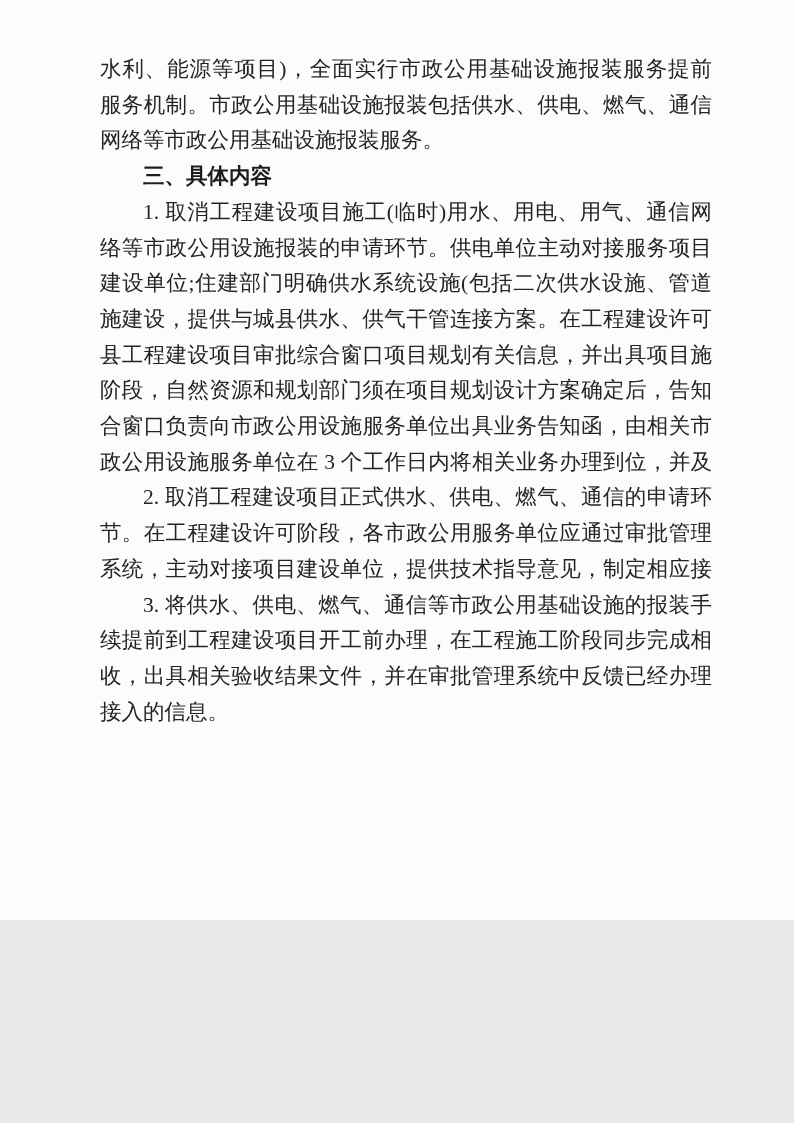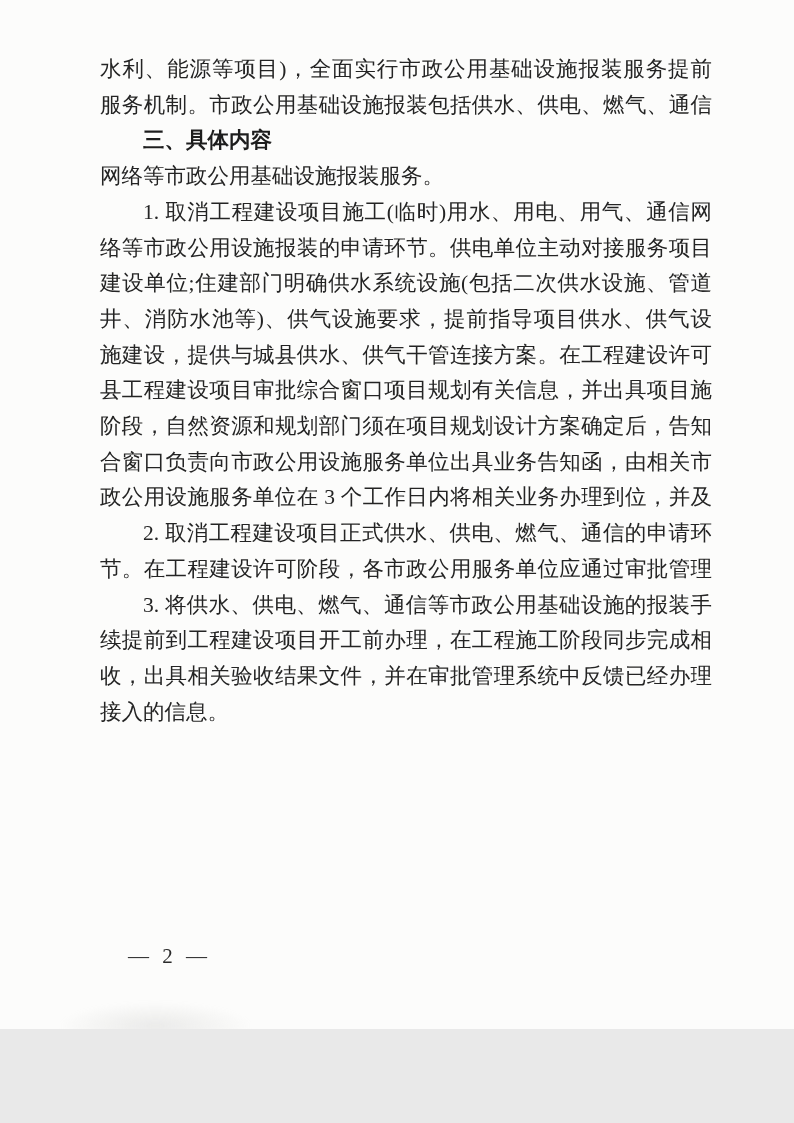--- a/index.html
+++ b/index.html
@@ -1,18 +1,18 @@
 <!DOCTYPE html>
 <html><head>
 <meta charset="utf-8">
 <style>
   html,body{margin:0;padding:0;}
   body{width:794px;height:1123px;background:#e9e9e9;}
   .page{
-    position:relative;width:794px;height:1029px;overflow:hidden;
+    position:relative;width:794px;height:920px;overflow:hidden;
     background:#fcfcfb;
     color:#242424;
     font-family:"Liberation Serif","DejaVu Serif",serif;
   }
   .doc-lines{
     position:absolute;left:100px;top:52px;width:612px;
     font-size:21.5px;line-height:35.7px;
   }
   .ln{
     white-space:nowrap;
@@ -51,33 +51,33 @@
   }
 </style>
 </head>
 <body>
 
 <div class="page">
 
   <div class="doc-lines" id="doc-lines">
       <div class="ln fill">水利、能源等项目)，全面实行市政公用基础设施报装服务提前</div>
       <div class="ln fill">服务机制。市政公用基础设施报装包括供水、供电、燃气、通信</div>
+      <div class="ln end">网络等市政公用基础设施报装服务。</div>
       <div class="ln heading">三、具体内容</div>
-      <div class="ln end">网络等市政公用基础设施报装服务。</div>
       <div class="ln indent">1. 取消工程建设项目施工(临时)用水、用电、用气、通信网</div>
       <div class="ln fill">络等市政公用设施报装的申请环节。供电单位主动对接服务项目</div>
       <div class="ln fill">建设单位;住建部门明确供水系统设施(包括二次供水设施、管道</div>
-      <div class="ln fill">井、消防水池等)、供气设施要求，提前指导项目供水、供气设</div>
       <div class="ln fill">施建设，提供与城县供水、供气干管连接方案。在工程建设许可</div>
       <div class="ln fill">县工程建设项目审批综合窗口项目规划有关信息，并出具项目施</div>
       <div class="ln fill">阶段，自然资源和规划部门须在项目规划设计方案确定后，告知</div>
       <div class="ln fill">合窗口负责向市政公用设施服务单位出具业务告知函，由相关市</div>
       <div class="ln fill">政公用设施服务单位在 3 个工作日内将相关业务办理到位，并及</div>
       <div class="ln indent">2. 取消工程建设项目正式供水、供电、燃气、通信的申请环</div>
       <div class="ln fill">节。在工程建设许可阶段，各市政公用服务单位应通过审批管理</div>
+      <div class="ln fill">系统，主动对接项目建设单位，提供技术指导意见，制定相应接</div>
       <div class="ln indent">3. 将供水、供电、燃气、通信等市政公用基础设施的报装手</div>
       <div class="ln fill">续提前到工程建设项目开工前办理，在工程施工阶段同步完成相</div>
       <div class="ln fill">收，出具相关验收结果文件，并在审批管理系统中反馈已经办理</div>
       <div class="ln end">接入的信息。</div>
     </div>
 
   <div class="page-number">— 2 —</div>
 
   <div class="smudge"></div>
 

